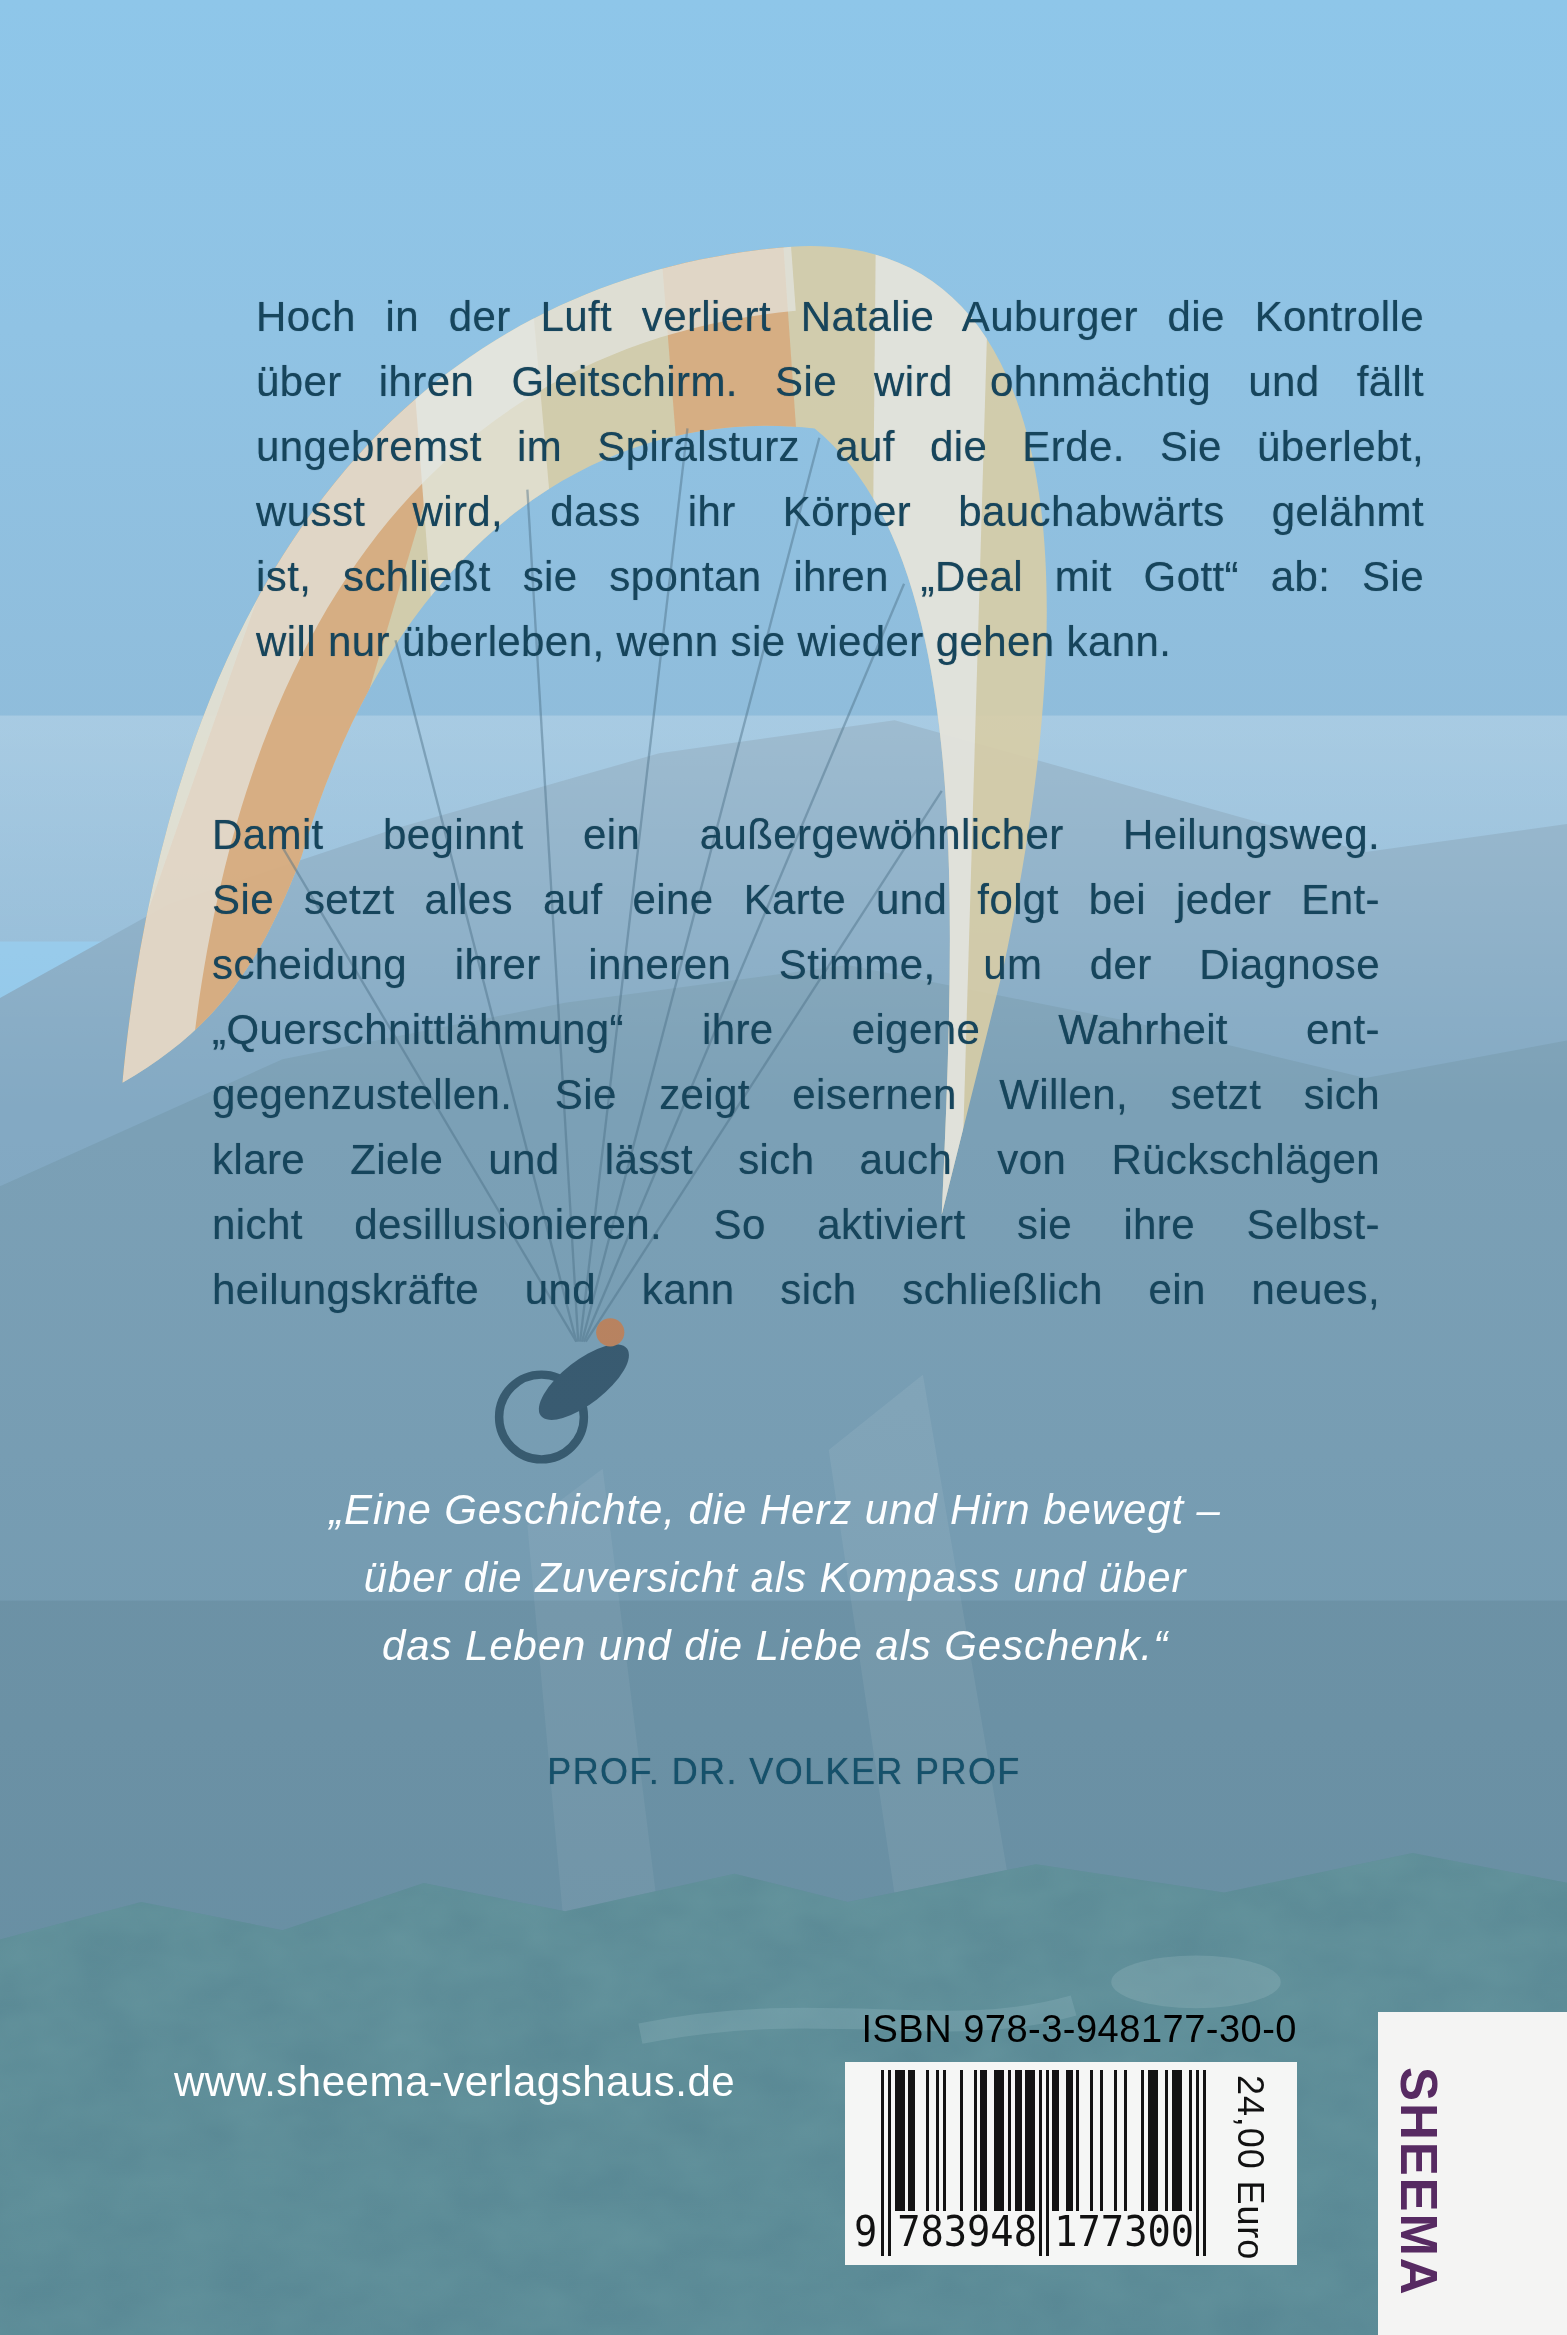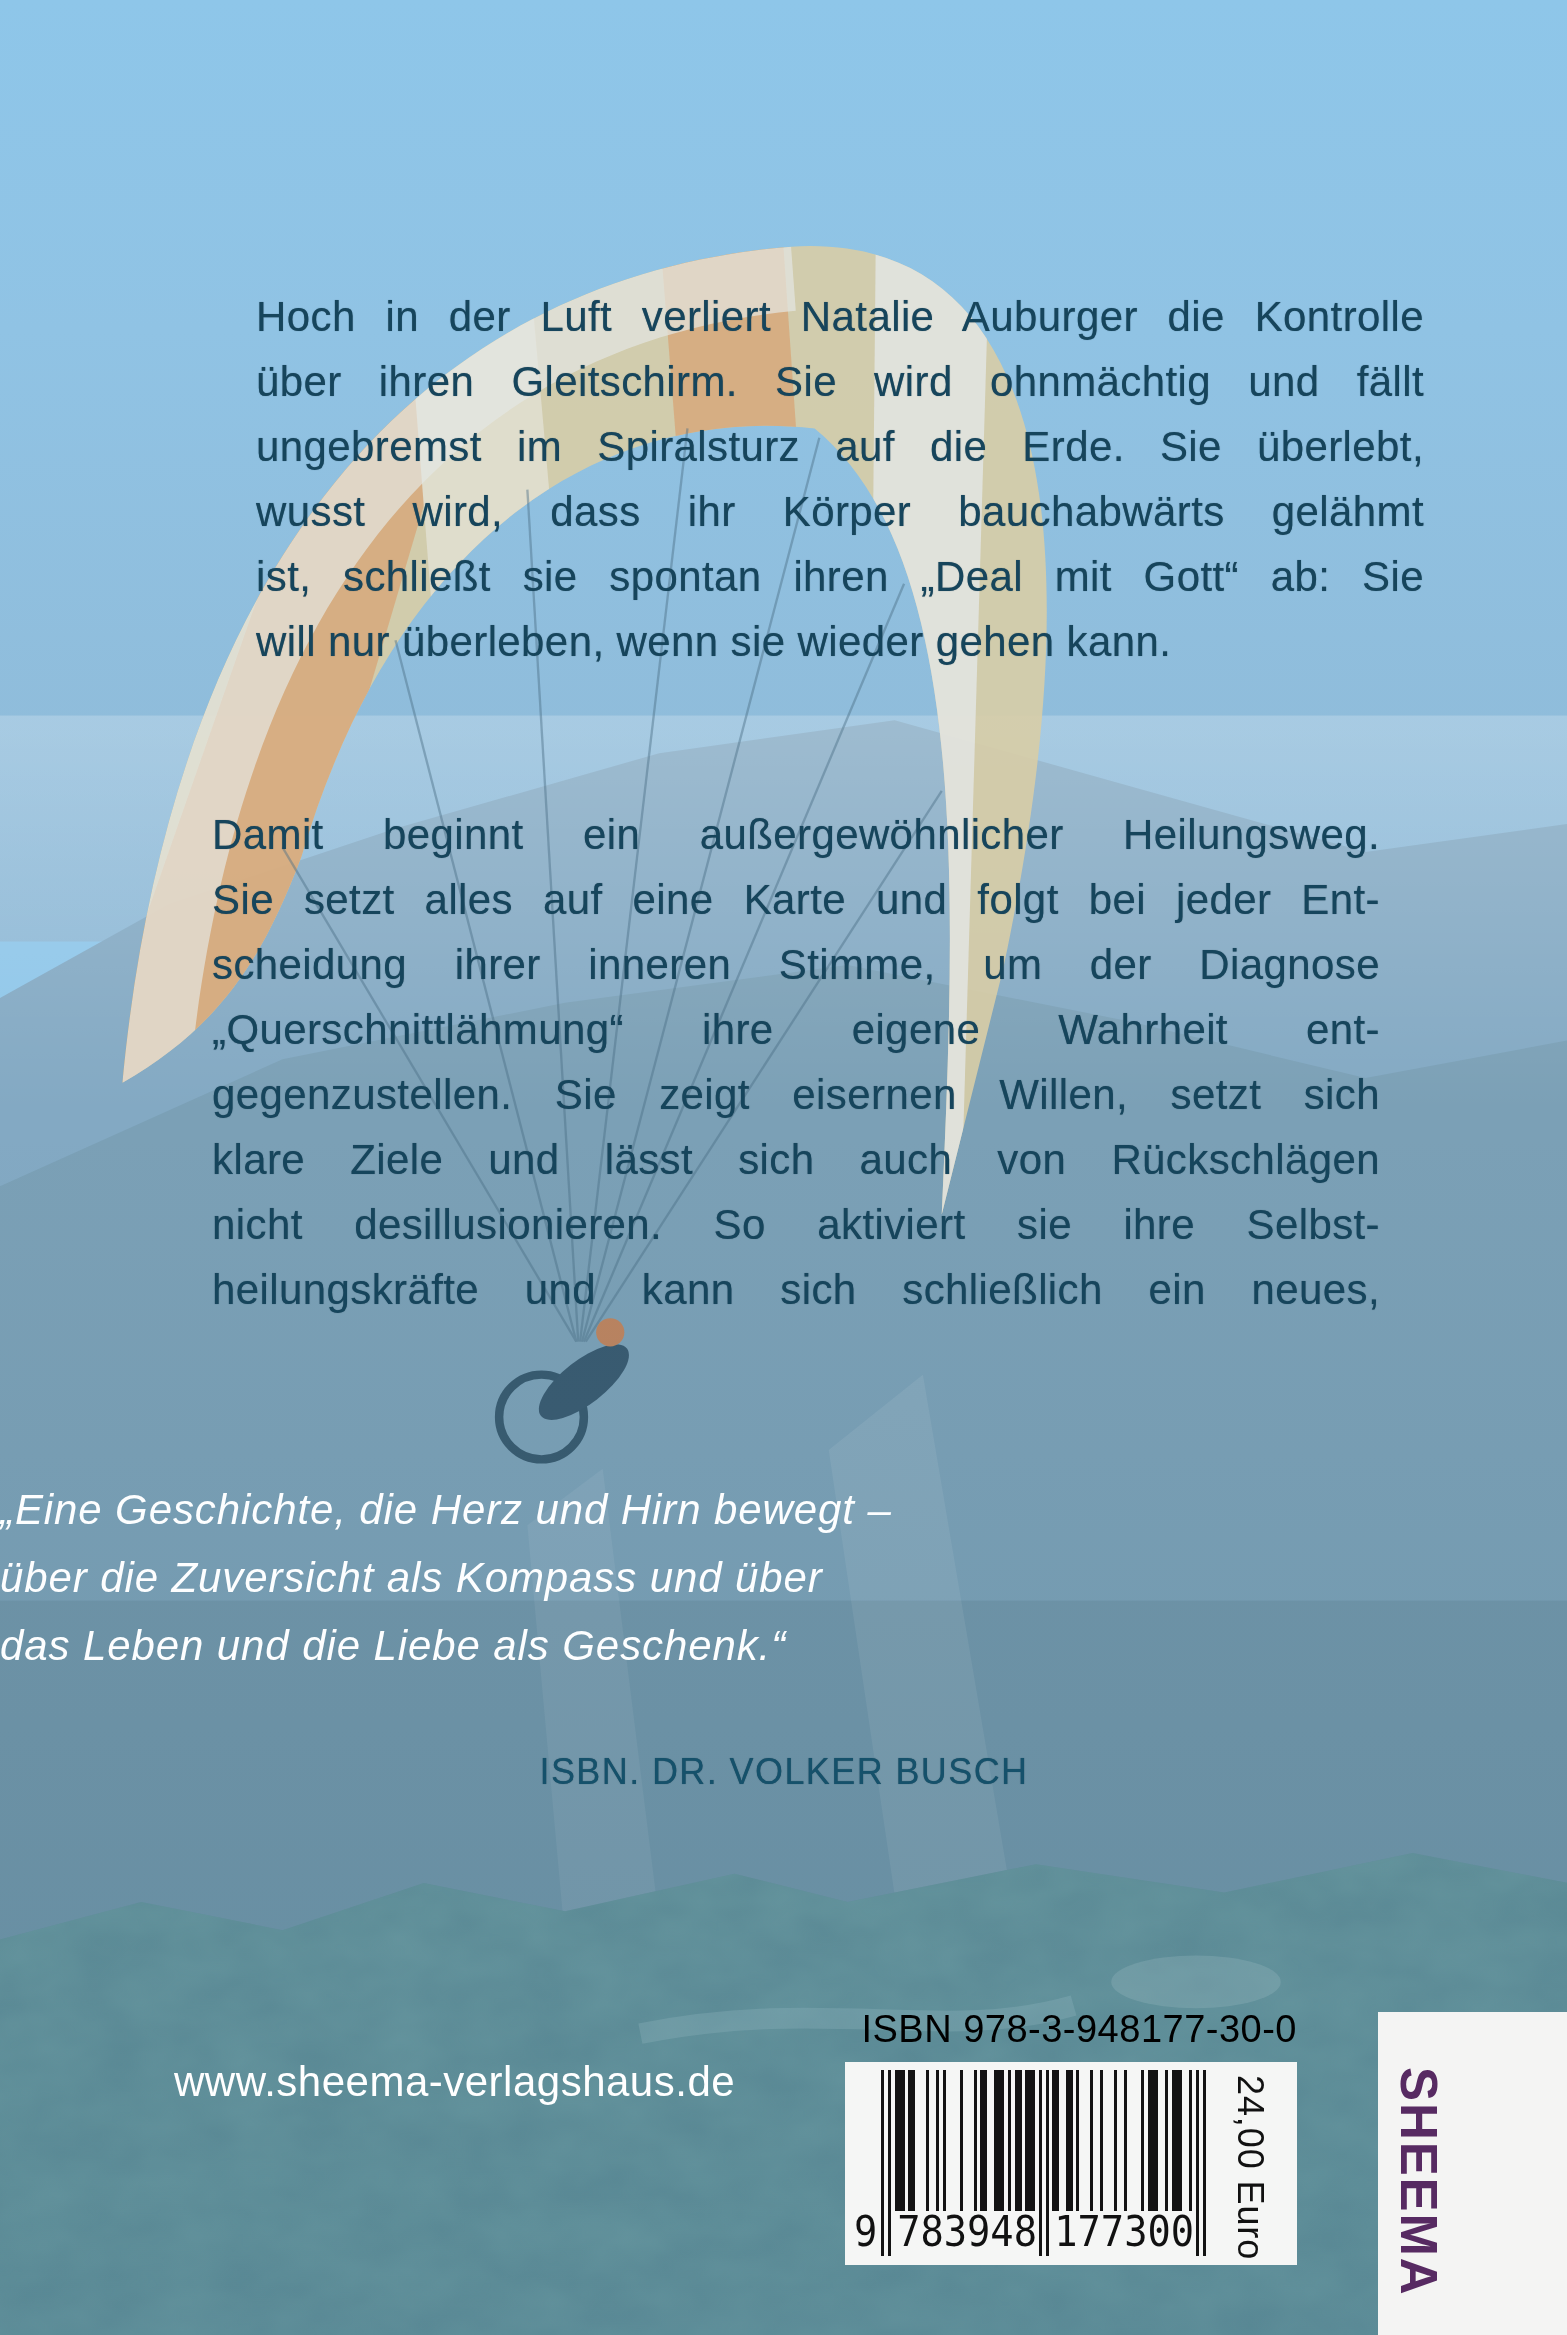--- a/index.html
+++ b/index.html
@@ -16,21 +16,21 @@
     text-shadow:0 0 0.9px rgba(12,40,56,.55);
   }
   .p1{top:284px;margin-left:44px;}
   .p2{top:802px;}
   .jline{text-align:justify;text-align-last:justify;}
   .jline.last{text-align-last:left;}
   
   .quote{
     position:absolute;left:0;top:1476px;width:1460px;
     font-size:42px;line-height:68px;font-style:italic;letter-spacing:0.9px;
-    color:#fdfeff;font-weight:400;
+    color:#fdfeff;text-align:center;font-weight:400;padding-left:45px;
   }
   .attribution{
     position:absolute;left:0;top:1751px;width:1568px;text-align:center;
     font-size:36px;letter-spacing:1.4px;color:#15516b;font-weight:400;
     text-shadow:0 0 0.9px rgba(10,40,55,.6);
   }
   
   .website{
     position:absolute;left:174px;top:2058px;
     font-size:42px;color:#ffffff;letter-spacing:0.5px;
@@ -175,21 +175,21 @@
     <div class="jline">klare Ziele und lässt sich auch von Rückschlägen</div>
     <div class="jline">nicht desillusionieren. So aktiviert sie ihre Selbst-</div>
     <div class="jline">heilungskräfte und kann sich schließlich ein neues,</div>
   </div>
 
   <div class="quote">
     <div>„Eine Geschichte, die Herz und Hirn bewegt –</div>
     <div>über die Zuversicht als Kompass und über</div>
     <div>das Leben und die Liebe als Geschenk.“</div>
   </div>
-  <div class="attribution">ISBN. DR. VOLKER BUSCH</div>
+  <div class="attribution">PROF. DR. VOLKER PROF</div>
 
   <div class="website">www.sheema-verlagshaus.de</div>
   <div class="isbn">ISBN 978-3-948177-30-0</div>
 
   <div class="barcode-box">
     <div class="bars" id="bars">
         <div class="bar" style="left: 0px; width: 3.4px; height: 100%;"></div>
         <div class="bar" style="left: 6.9px; width: 3.4px; height: 100%;"></div>
         <div class="bar" style="left: 13.7px; width: 10.3px; height: 76%;"></div>
         <div class="bar" style="left: 27.4px; width: 6.9px; height: 76%;"></div>

